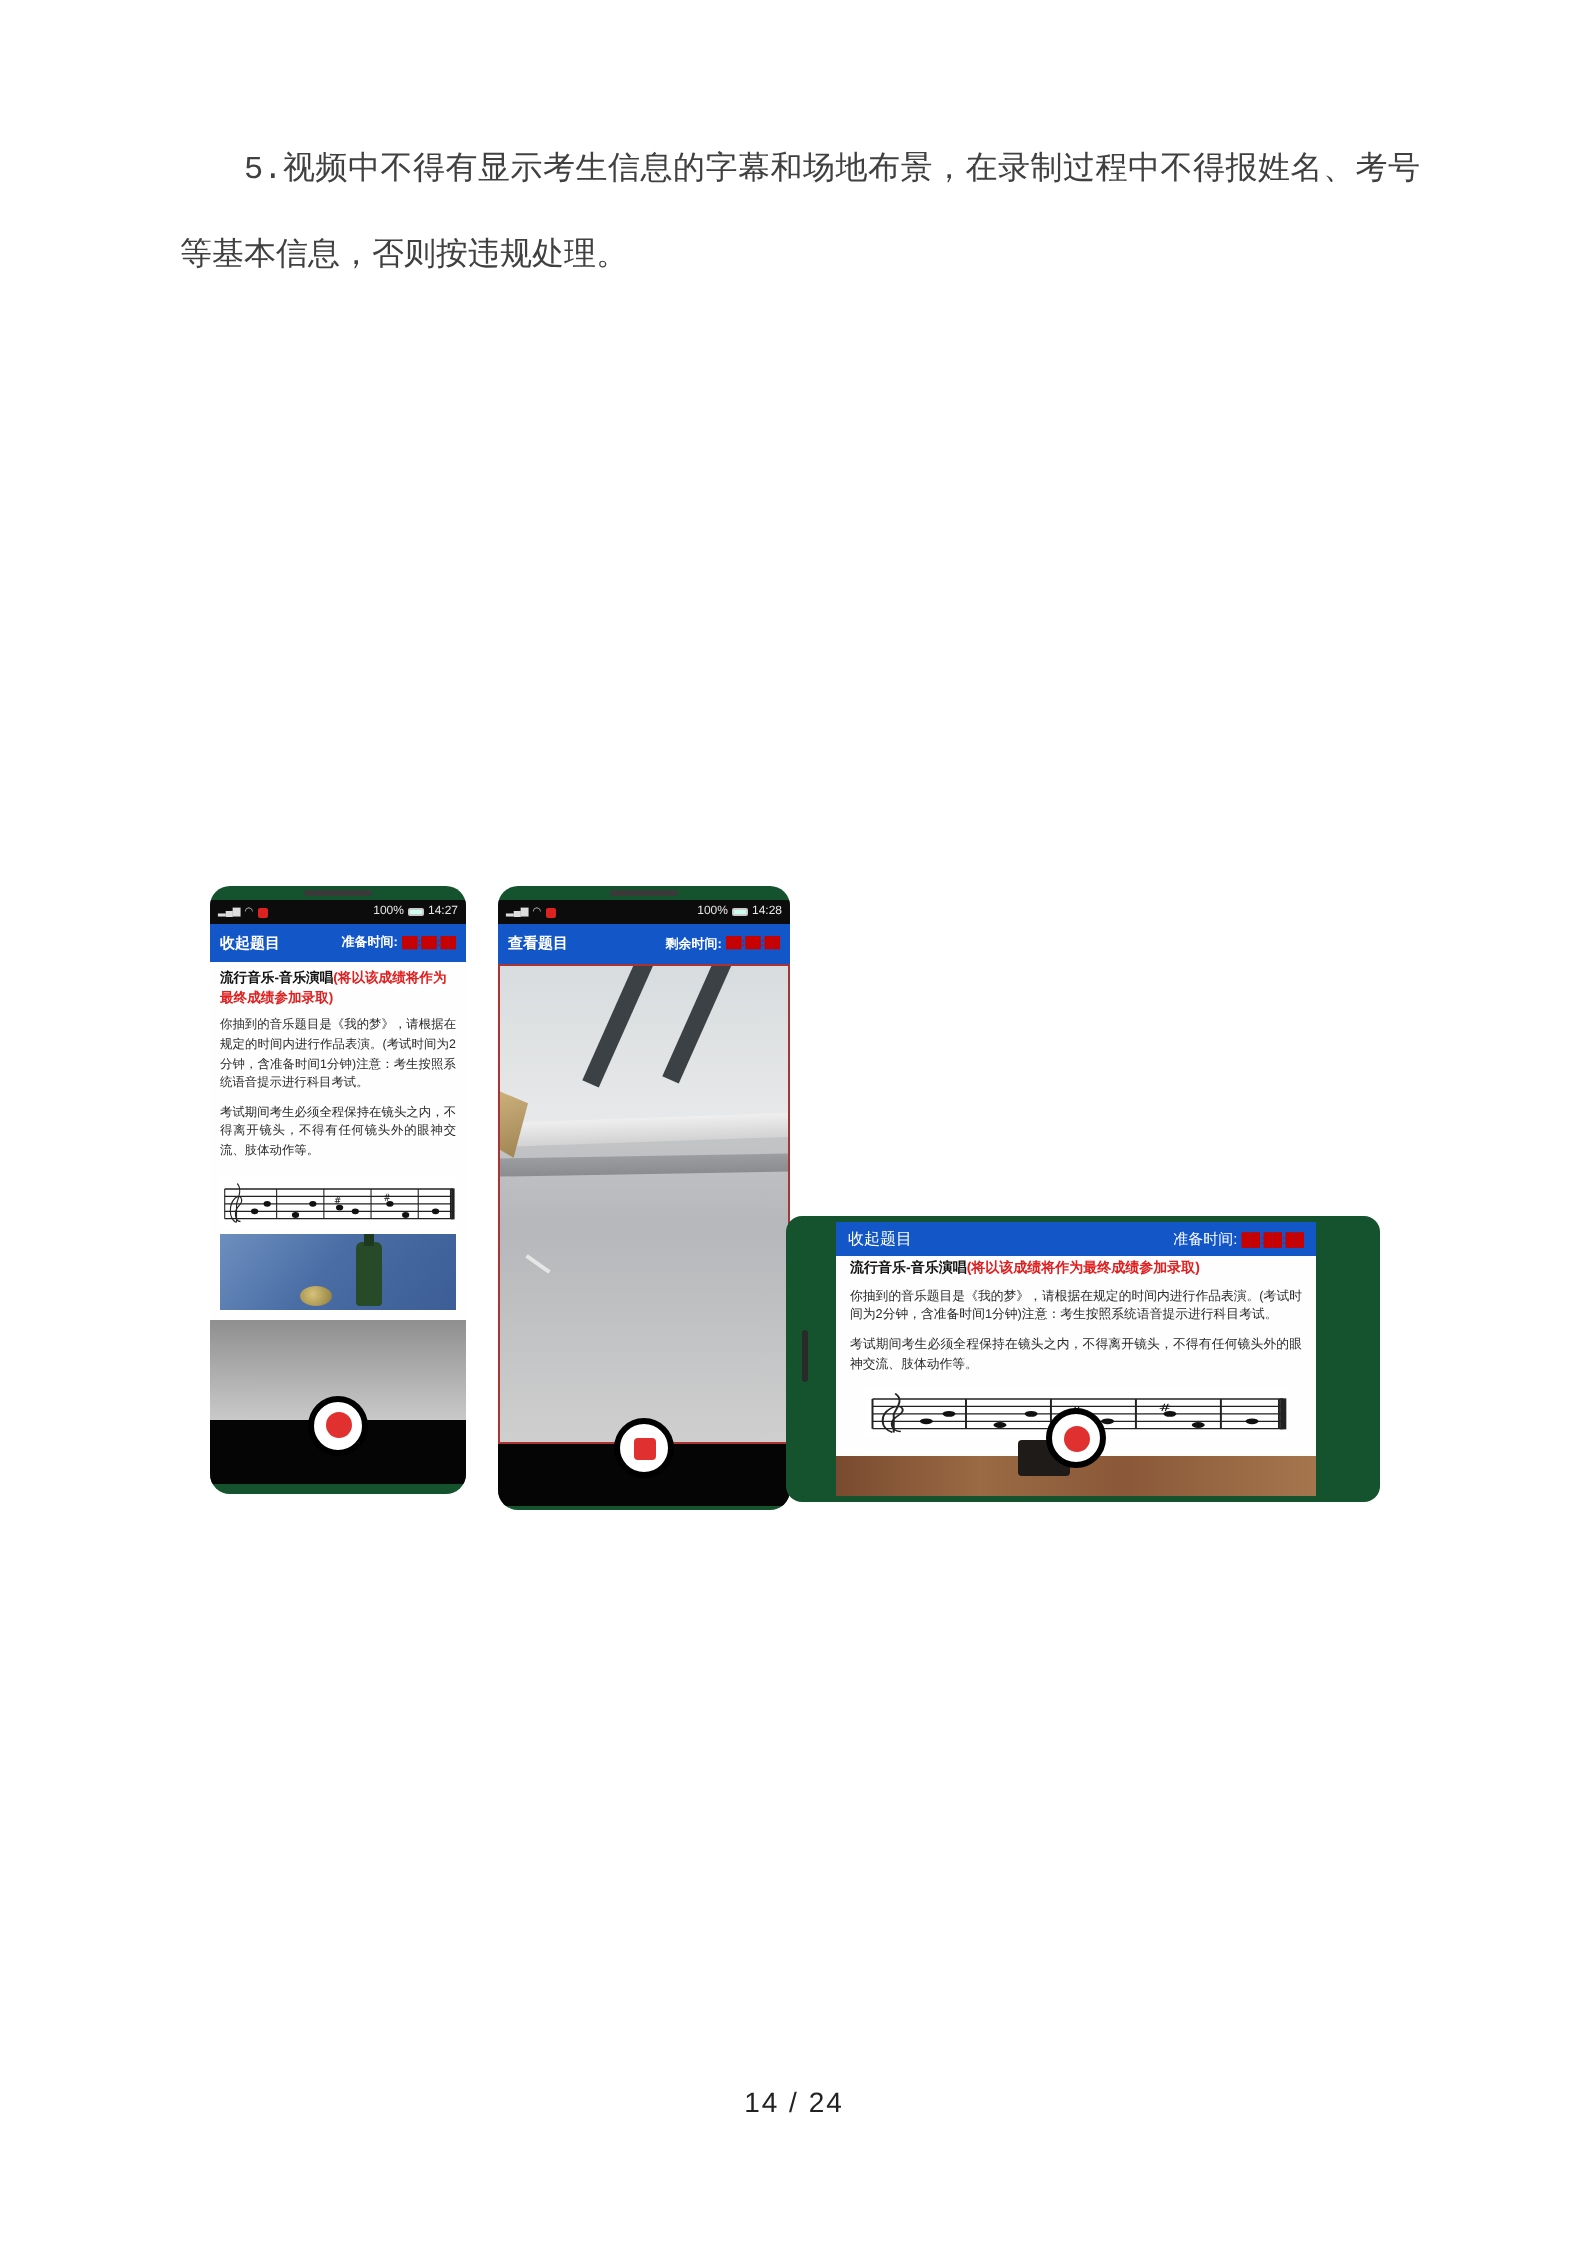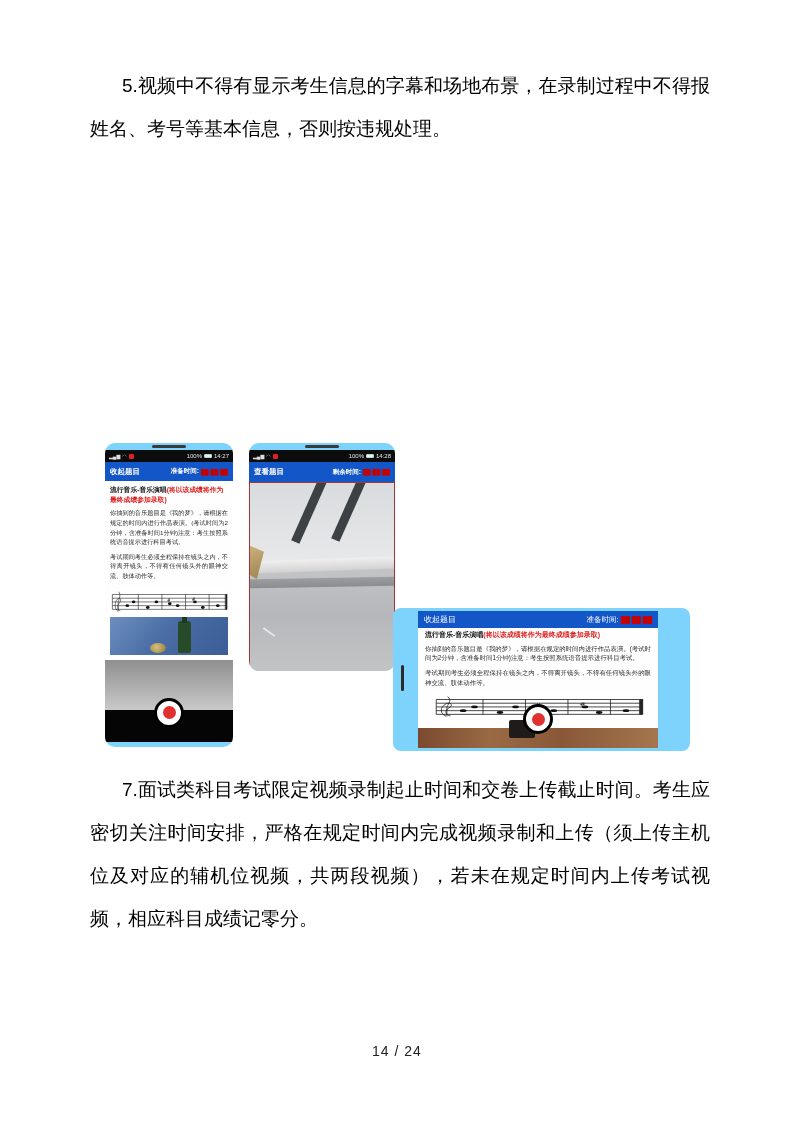--- a/index.html
+++ b/index.html
@@ -5,31 +5,31 @@
   * { margin:0; padding:0; box-sizing:border-box; }
   html,body { background:#e8e8e8; }
   .page {
     position:relative; width:794px; height:1123px; margin:0 auto;
     background:#ffffff; overflow:hidden;
     font-family:"Liberation Sans","DejaVu Sans",sans-serif;
     color:#1a1a1a;
   }
   
   .doc-block { position:absolute; left:90px; width:620px; }
-  .doc-block p { font-size:19px; line-height:43px; text-align:justify; text-indent:32px; color:#000000; }
+  .doc-block p { font-size:16px; line-height:43px; text-align:justify; text-indent:32px; color:#404040;font-family:Liberation Mono, monospace; }
   .block-top { top:64px; }
   .block-mid { top:768px; }
   .footer { position:absolute; top:1033px; left:0; width:100%; text-align:center;
             font-size:14px; color:#222; letter-spacing:1px;margin-top:10px; }
 
   
   .figure { position:absolute; left:105px; top:443px; width:600px; height:315px; }
-  .phone { position:absolute; background:#7dd3fc; border-radius:10px; overflow:hidden; }
+  .phone { position:absolute; background:#14532d; border-radius:10px; overflow:hidden; }
   .phone-1 { left:0; top:4; width:128px; height:304px; }
-  .phone-2 { left:144px; top:0; width:146px; height:228px;text-align:center; }
+  .phone-2 { left:144px; top:0; width:146px; height:312px;text-align:center; }
   .phone-3 { left:288px; top:165px; width:297px; height:143px; border-radius:8px; }
 
   .notch-row { height:7px; display:flex; justify-content:center; align-items:center; }
   .notch { width:34px; height:3px; border-radius:2px; background:#3a3a3a; }
 
   .statusbar { height:12px; display:flex; justify-content:space-between; align-items:center;
                padding:0 4px; color:#e8e8e8; font-size:6px; line-height:1; background:#0c0c0c; }
   .statusbar .left, .statusbar .right { display:flex; align-items:center; gap:2px; }
   .sig { font-size:5px; letter-spacing:0; color:#ddd; }
   .badge { width:5px; height:5px; background:#d22; border-radius:1px; display:inline-block; }
@@ -254,19 +254,16 @@
         <div class="wood">
           <div class="obj"></div>
           <div class="rec-btn" style="top:-24px">
             <div class="rec-dot"></div>
           </div>
         </div>
       </div>
     </div>
   </div>
 
-  <div class="doc-block block-mid">
-    <p>7.面试类科目考试限定视频录制起止时间和交卷上传截止时间。考生应密切关注时间安排，严格在规定时间内完成视频录制和上传（须上传主机位及对应的辅机位视频，共两段视频），若未在规定时间内上传考试视频，相应科目成绩记零分。</p>
-  </div>
 
   <div class="footer">14 / 24</div>
 
 </div>
 
 </body></html>

